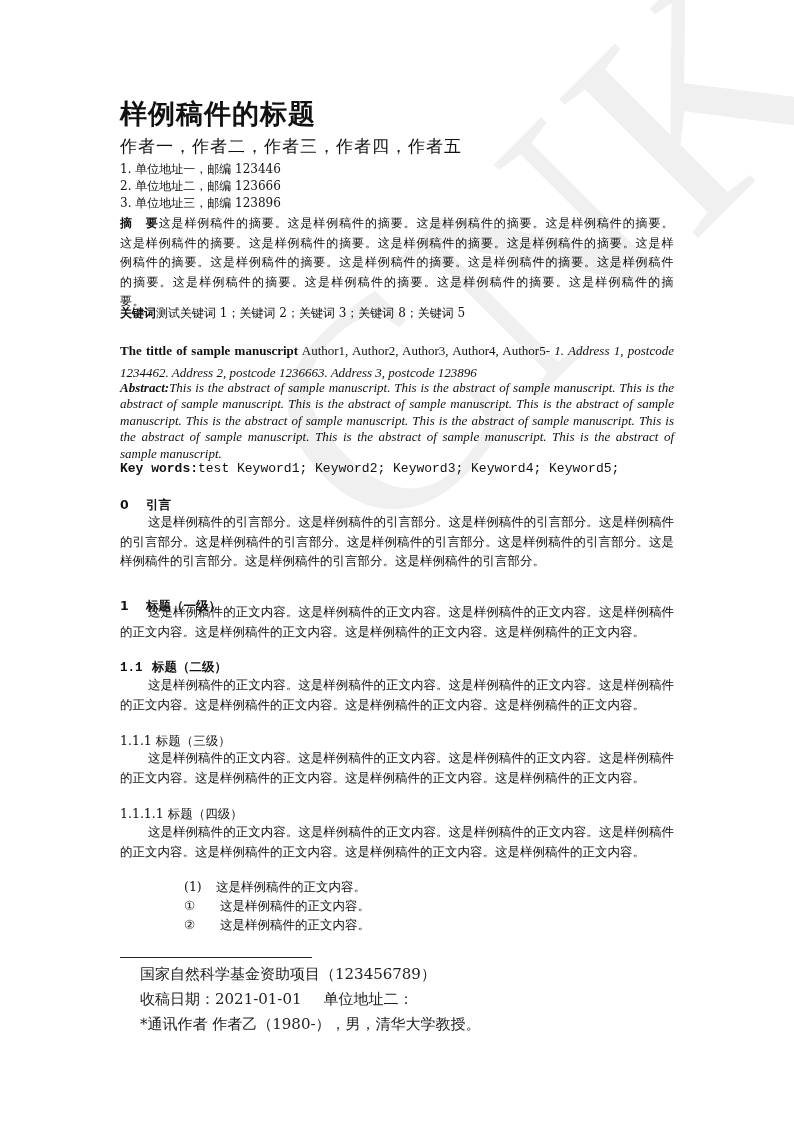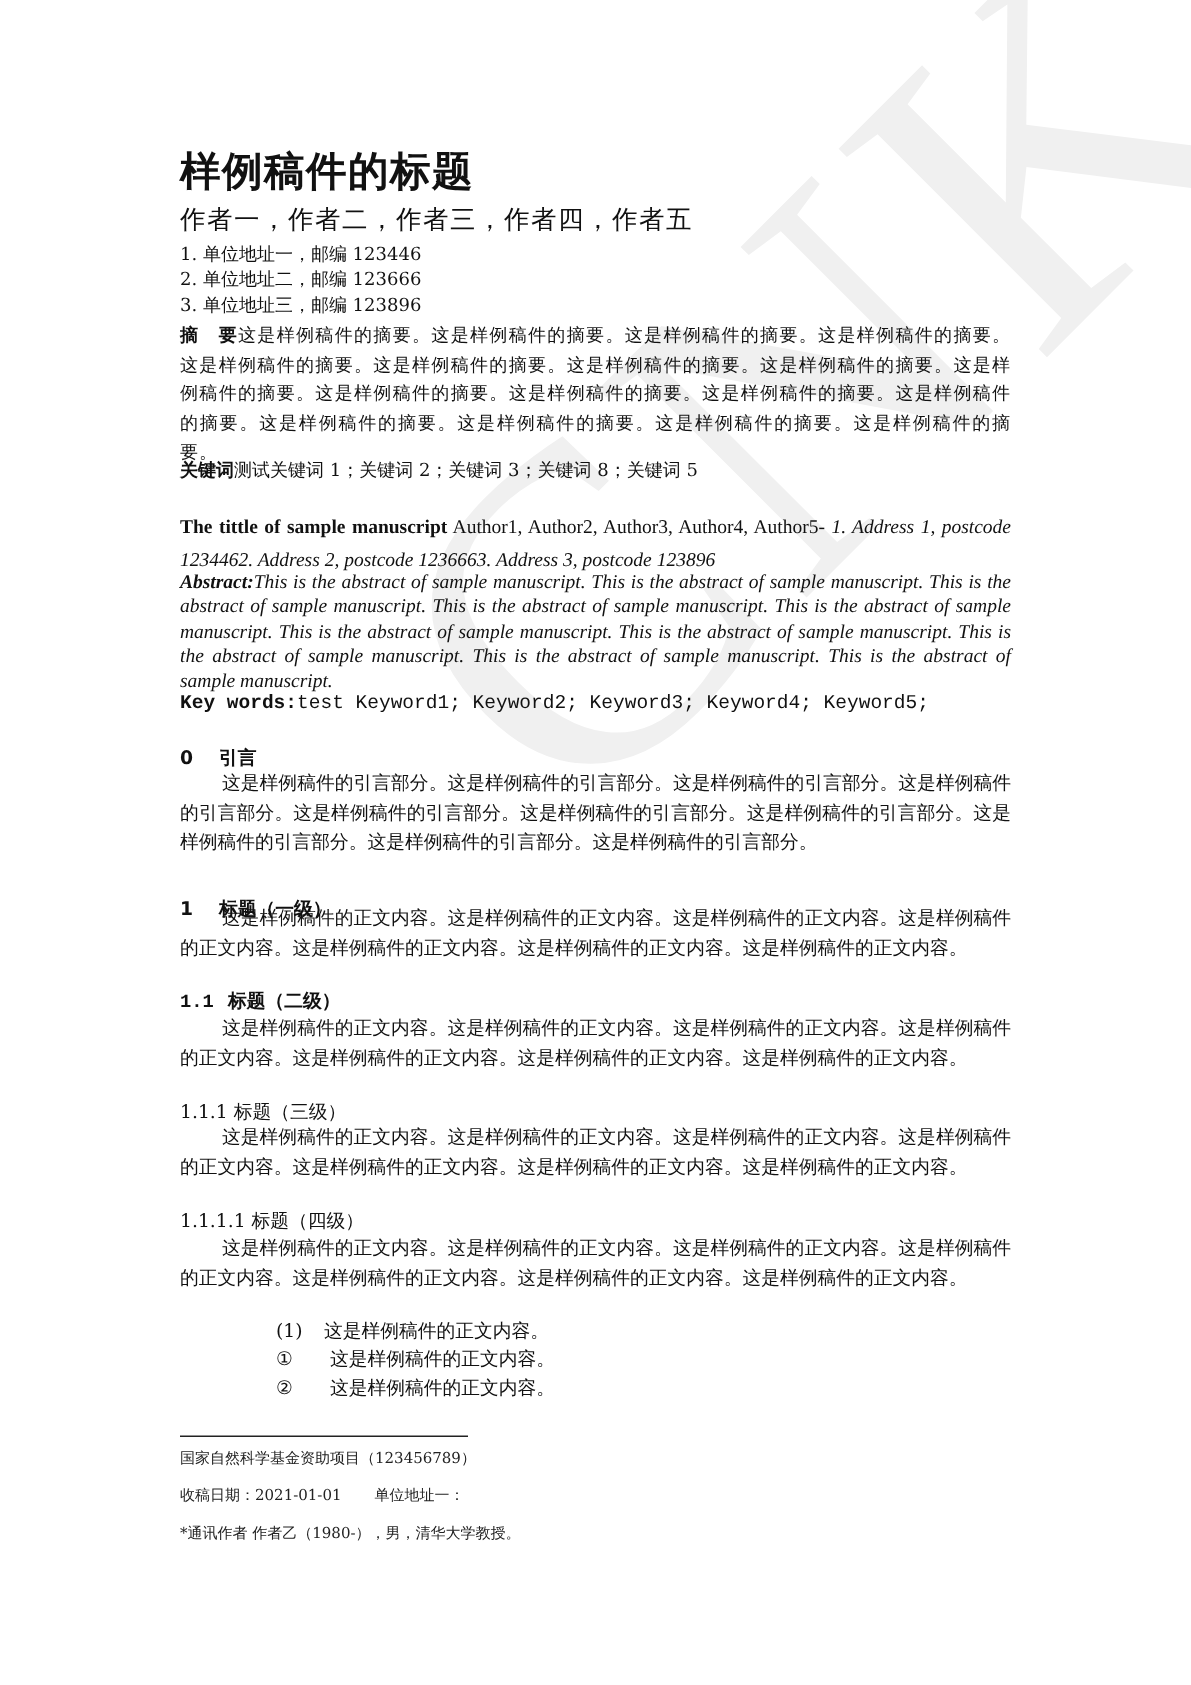--- a/index.html
+++ b/index.html
@@ -20,21 +20,21 @@
   .en-abs { position: absolute; top: 380px; width: 554px; font-family: "Liberation Serif", serif; font-size: 13px; line-height: 16.4px; text-align: justify; font-style: italic; }
   .en-kw { position: absolute; top: 461px; font-family: Liberation Mono, monospace; font-size: 13px; }
   .h1 { position: absolute; font-size: 12.5px; font-weight: bold; font-family: "DejaVu Sans", sans-serif; }
   .h1 .num { display: inline-block; width: 26px; }
   .h2 .num { display: inline-block; width: 32px; font-family: Liberation Mono, monospace; }
   .h3 { position: absolute; font-size: 12.5px; }
   .para { position: absolute; width: 554px; font-size: 12.5px; line-height: 19.5px; text-align: justify; text-indent: 28px; }
   .li { position: absolute; left: 28px; font-size: 12.5px; margin-left: 36px; }
   .li .m { display: inline-block; width: 32px; }
   .fn-rule { position: absolute; top: 957px; left: 0; width: 192px; height: 1px; background: #222; }
-  .fn { position: absolute; font-size: 10px; color: #222; }
+  .fn { position: absolute; font-size: 15px; color: #222; margin-left: 20px; }
   .fn .sp { display: inline-block; width: 22px; }
 </style>
 </head>
 <body>
 
 <div class="watermark">CNKI</div>
 
 <div class="page content">
   <div class="title">样例稿件的标题</div>
   <div class="authors">作者一，作者二，作者三，作者四，作者五</div>
@@ -63,15 +63,15 @@
 
   <div class="h3" style="top:806px"><span>1.1.1.1</span> <span>标题（四级）</span></div>
   <div class="para" style="top:822px">这是样例稿件的正文内容。这是样例稿件的正文内容。这是样例稿件的正文内容。这是样例稿件的正文内容。这是样例稿件的正文内容。这是样例稿件的正文内容。这是样例稿件的正文内容。</div>
 
   <div class="li" style="top:879px"><span class="m">(1)</span><span>这是样例稿件的正文内容。</span></div>
   <div class="li" style="top:898px"><span class="m" style="width:36px">①</span><span>这是样例稿件的正文内容。</span></div>
   <div class="li" style="top:917px"><span class="m" style="width:36px">②</span><span>这是样例稿件的正文内容。</span></div>
 
   <div class="fn-rule"></div>
   <div class="fn" style="top:965px">国家自然科学基金资助项目（123456789）</div>
-  <div class="fn" style="top:990px"><span>收稿日期：</span><span>2021-01-01</span><span class="sp"></span><span>单位地址一：</span></div>
+  <div class="fn" style="top:990px"><span>收稿日期：</span><span>2021-01-01</span><span class="sp"></span><span>单位地址二：</span></div>
   <div class="fn" style="top:1015px">*通讯作者 作者乙（1980-），男，清华大学教授。</div>
 </div>
 
 </body></html>

